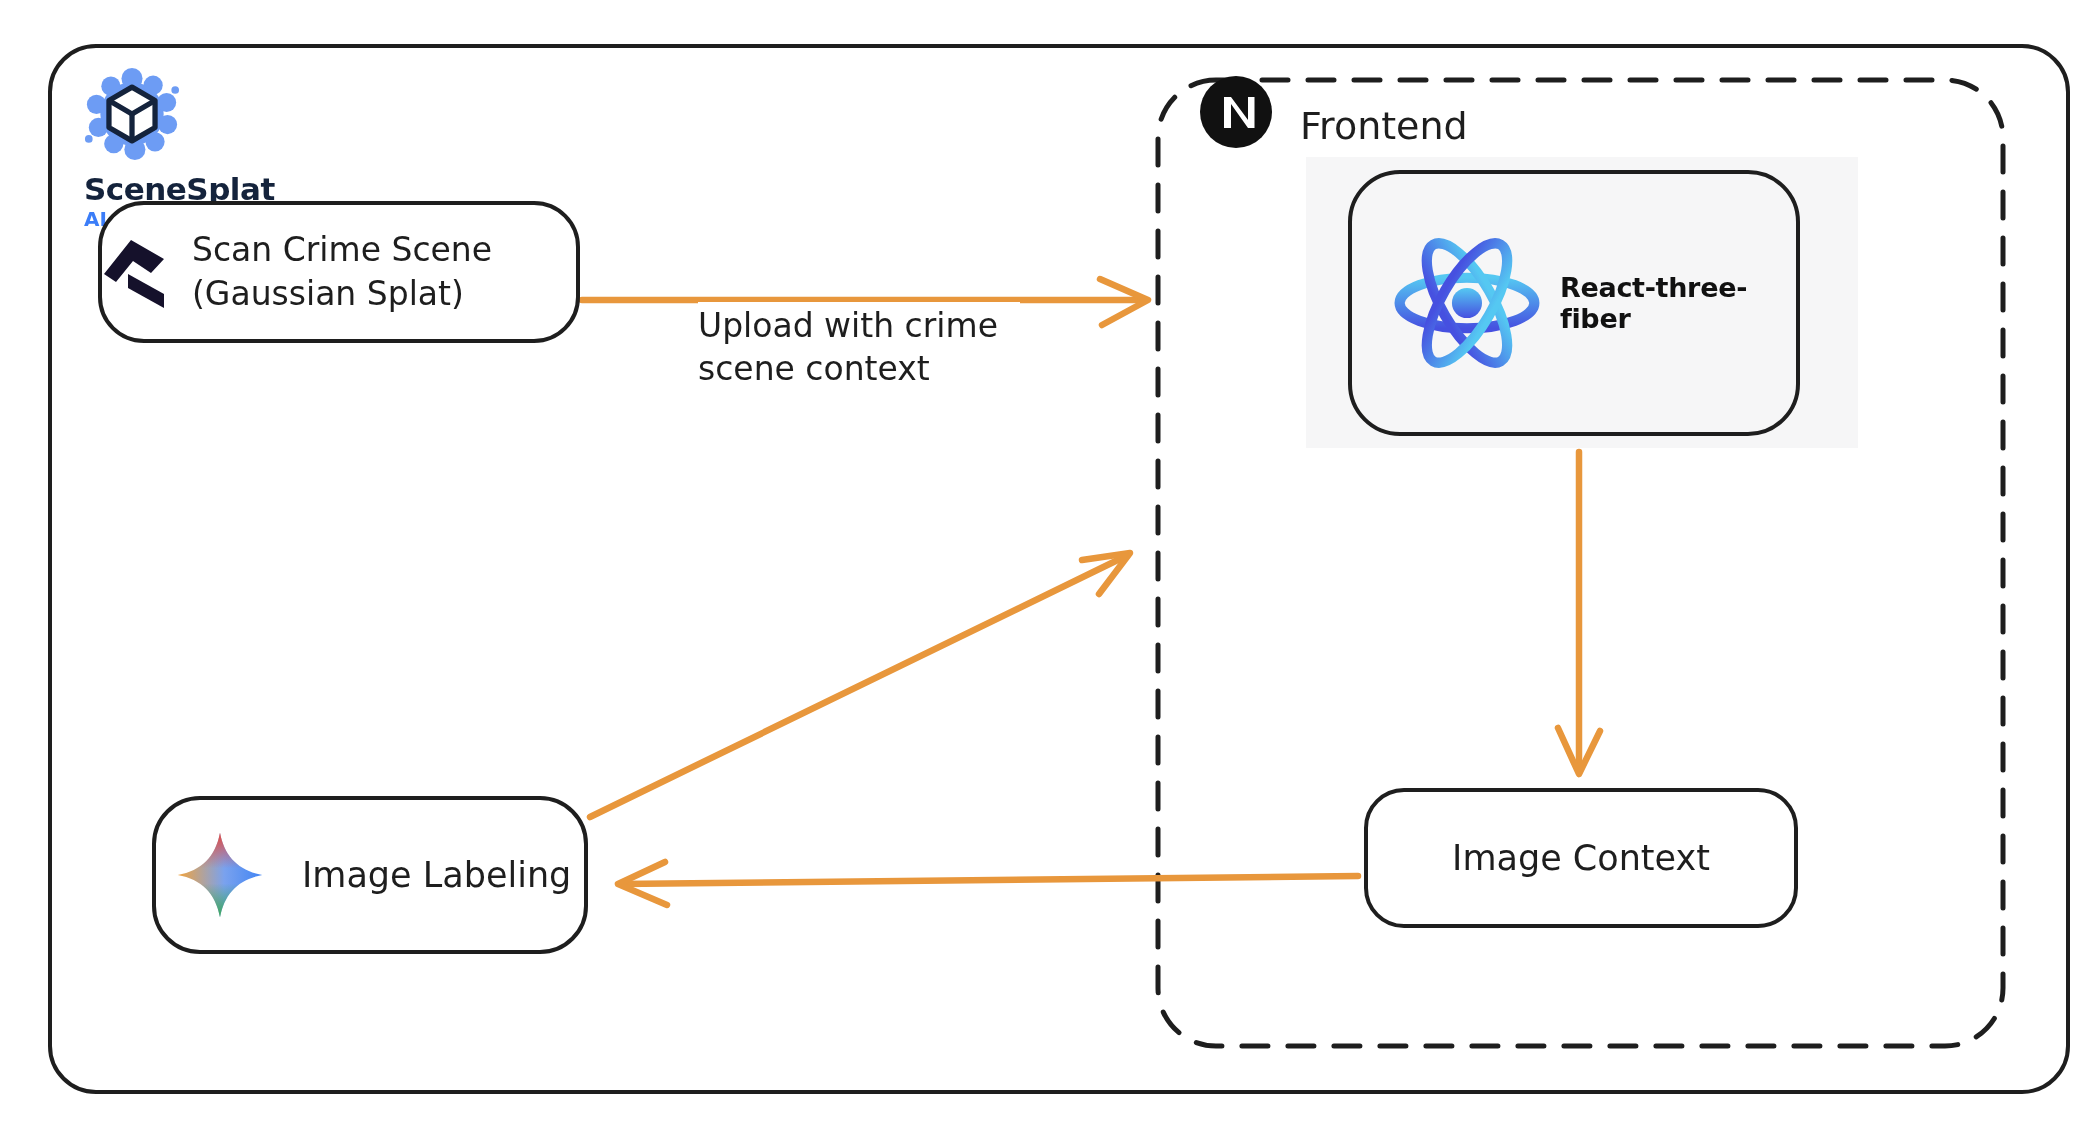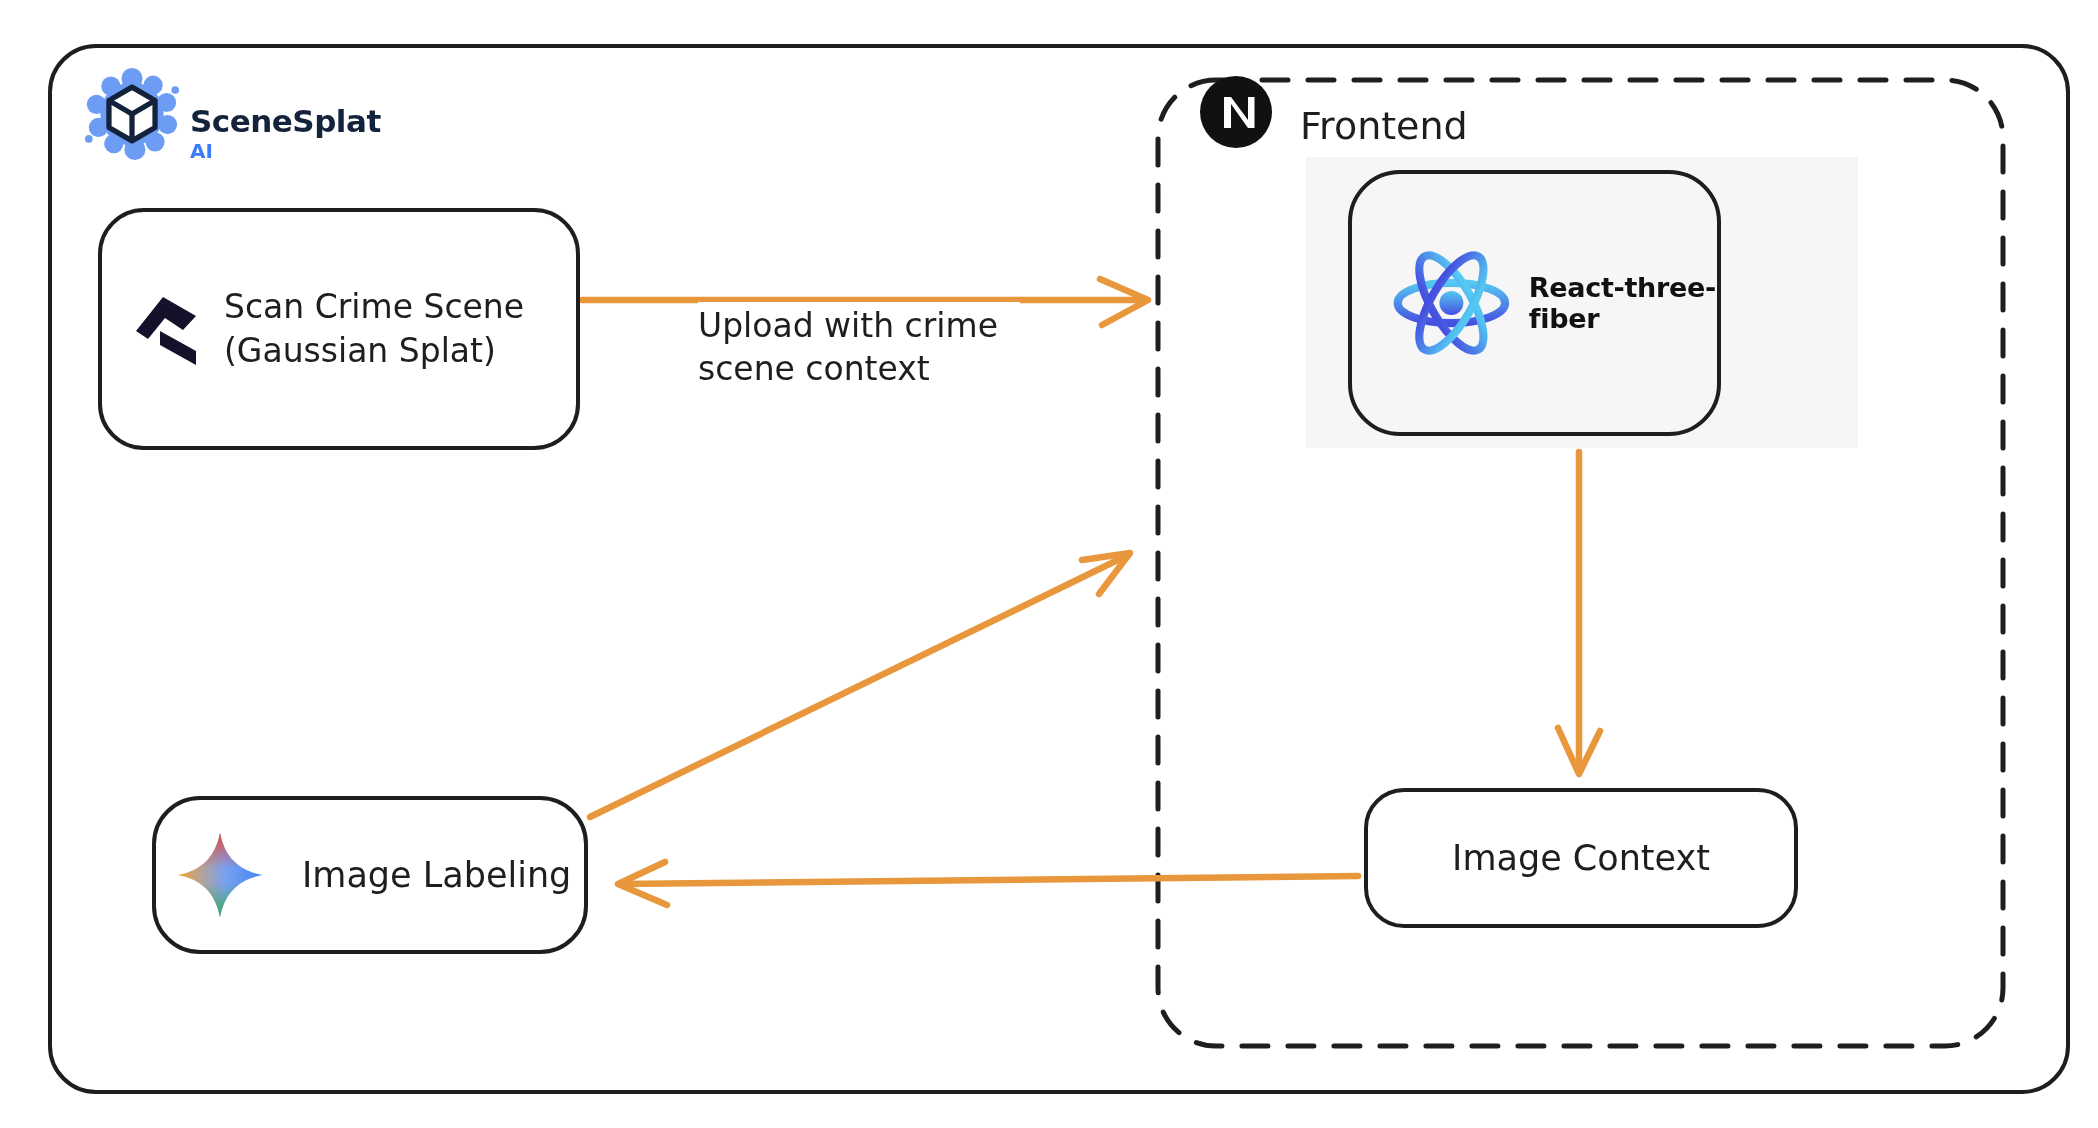--- a/index.html
+++ b/index.html
@@ -5,39 +5,39 @@
   html,body { margin:0; padding:0; background:#ffffff; }
   .canvas {
     position:relative; width:2098px; height:1128px; background:#ffffff;
     font-family:"DejaVu Sans", sans-serif; color:#1e1e1e; overflow:hidden;
   }
   .outer-border {
     position:absolute; left:48px; top:44px; width:2022px; height:1050px;
     border:4px solid #1e1e1e; border-radius:48px; box-sizing:border-box;
   }
   
-  .brand { position:absolute; left:84px; top:66px; display:flex; align-items:flex-end; gap:10px; }
+  .brand { position:absolute; left:84px; top:66px; display:flex; align-items:flex-start; gap:10px;flex-direction:column; }
   .brand-text { display:flex; flex-direction:column; line-height:1.1; }
   .brand-name { font-size:31px; font-weight:bold; color:#14233c; letter-spacing:-0.5px; }
   .brand-sub  { font-size:20px; font-weight:bold; color:#3b7df8; margin-top:2px; }
   
   .node {
     position:absolute; background:#ffffff; border:4px solid #1e1e1e;
     display:flex; align-items:center; box-sizing:border-box; z-index:3;
   }
   .hand { font-family:"DejaVu Sans", sans-serif; color:#1e1e1e; }
   
-  .node-scan { left:98px; top:208px; width:482px; height:242px; border-radius:46px; padding-left:32px; gap:26px; }
+  .node-scan { left:98px; top:201px; width:482px; height:142px; border-radius:46px; gap:26px; }
   .node-scan .label { font-size:33px; line-height:44px; }
   
   .frontend-header { position:absolute; left:1200px; top:76px; display:flex; align-items:flex-end; gap:28px; z-index:4; }
   .frontend-label { font-size:38px; }
   
   .react-backdrop { position:absolute; left:1306px; top:157px; width:552px; height:291px; background:#f6f6f7; z-index:2; }
-  .node-react { left:1348px; top:170px; width:373px; height:266px; border-radius:52px; padding-left:38px; gap:16px; background:transparent; }
+  .node-react { left:1348px; top:170px; width:452px; height:266px; border-radius:52px; padding-left:38px; gap:16px; background:transparent; }
   .node-react .label { font-size:27px; font-weight:bold; color:#111; letter-spacing:-0.3px; }
   
   .node-image { left:1364px; top:788px; width:434px; height:140px; border-radius:40px; justify-content:center; }
   .node-image .label { font-size:35px; }
   
   .node-scene { left:152px; top:796px; width:436px; height:158px; border-radius:48px; padding-left:20px; gap:38px; }
   .node-scene .label { font-size:35px; }
   
   .edges-layer { position:absolute; inset:0; z-index:2; }
   

